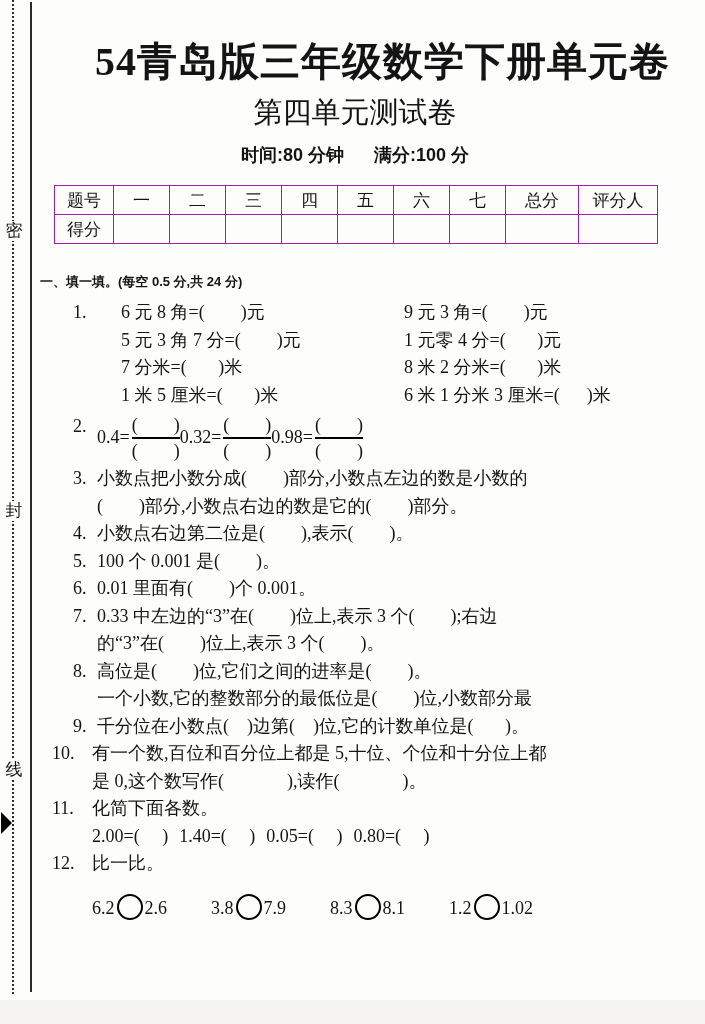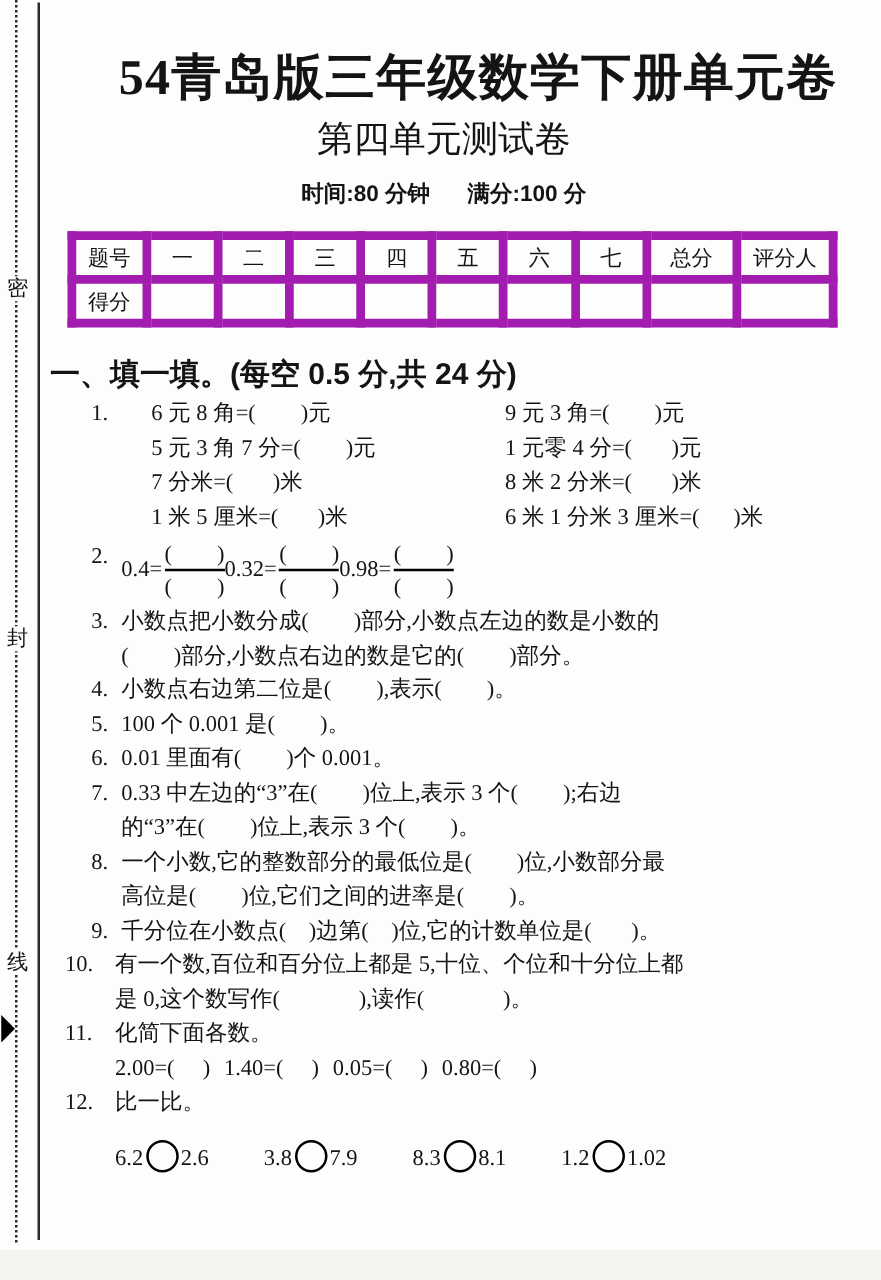--- a/index.html
+++ b/index.html
@@ -26,26 +26,26 @@
   
   .content{position:absolute;left:40px;top:26px;width:630px;}
   .doc-title{font-size:40px;font-weight:bold;text-align:right;line-height:52px;letter-spacing:1px;margin-top:10px;}
   .doc-subtitle{font-size:29px;text-align:center;line-height:40px;margin-top:4px;}
   .doc-info{display:flex;justify-content:center;gap:30px;margin-top:10px;
     font-size:18px;font-weight:bold;line-height:26px;
     font-family:"Liberation Sans","DejaVu Sans",sans-serif;}
 
   
   table.score{border-collapse:collapse;margin:17px 0 0 14px;table-layout:fixed;}
-  table.score td{border:7px solid #a21caf;height:28px;text-align:center;vertical-align:middle;
+  table.score td{border:1px solid #a21caf;height:28px;text-align:center;vertical-align:middle;
     font-size:17px;padding:0;}
   td.w-label{width:58px;} td.w-num{width:55px;} td.w-total{width:72px;} td.w-grader{width:78px;}
 
   
-  .section-heading{margin-top:25px;font-size:24px;font-weight:bold;line-height:25px;
+  .section-heading{margin-top:25px;font-size:13px;font-weight:bold;line-height:25px;
     font-family:"Liberation Sans","DejaVu Sans",sans-serif;}
   .questions{margin-top:5px;font-size:18px;line-height:27.5px;}
 
   .q{position:relative;padding-left:57px;}
   .q .qnum{position:absolute;left:33px;top:0;}
   .q.wide{padding-left:52px;}
   .q.wide .qnum{left:12px;text-align:right;}
 
   .pair-row{display:flex;margin-left:24px;}
   .pair-row .cell-l{width:283px;}
@@ -191,22 +191,22 @@
       </div>
 
       <div class="q">
         <span class="qnum">7.</span>
         <div>0.33 中左边的“3”在(&nbsp;&nbsp;&nbsp;&nbsp;&nbsp;&nbsp;&nbsp;&nbsp;)位上,表示 3 个(&nbsp;&nbsp;&nbsp;&nbsp;&nbsp;&nbsp;&nbsp;&nbsp;);右边</div>
         <div>的“3”在(&nbsp;&nbsp;&nbsp;&nbsp;&nbsp;&nbsp;&nbsp;&nbsp;)位上,表示 3 个(&nbsp;&nbsp;&nbsp;&nbsp;&nbsp;&nbsp;&nbsp;&nbsp;)。</div>
       </div>
 
       <div class="q">
         <span class="qnum">8.</span>
+        <div>高位是(&nbsp;&nbsp;&nbsp;&nbsp;&nbsp;&nbsp;&nbsp;&nbsp;)位,它们之间的进率是(&nbsp;&nbsp;&nbsp;&nbsp;&nbsp;&nbsp;&nbsp;&nbsp;)。</div>
         <div>一个小数,它的整数部分的最低位是(&nbsp;&nbsp;&nbsp;&nbsp;&nbsp;&nbsp;&nbsp;&nbsp;)位,小数部分最</div>
-        <div>高位是(&nbsp;&nbsp;&nbsp;&nbsp;&nbsp;&nbsp;&nbsp;&nbsp;)位,它们之间的进率是(&nbsp;&nbsp;&nbsp;&nbsp;&nbsp;&nbsp;&nbsp;&nbsp;)。</div>
       </div>
 
       <div class="q">
         <span class="qnum">9.</span>
         <div>千分位在小数点(&nbsp;&nbsp;&nbsp;&nbsp;)边第(&nbsp;&nbsp;&nbsp;&nbsp;)位,它的计数单位是(&nbsp;&nbsp;&nbsp;&nbsp;&nbsp;&nbsp;&nbsp;)。</div>
       </div>
 
       <div class="q wide">
         <span class="qnum">10.</span>
         <div>有一个数,百位和百分位上都是 5,十位、个位和十分位上都</div>

